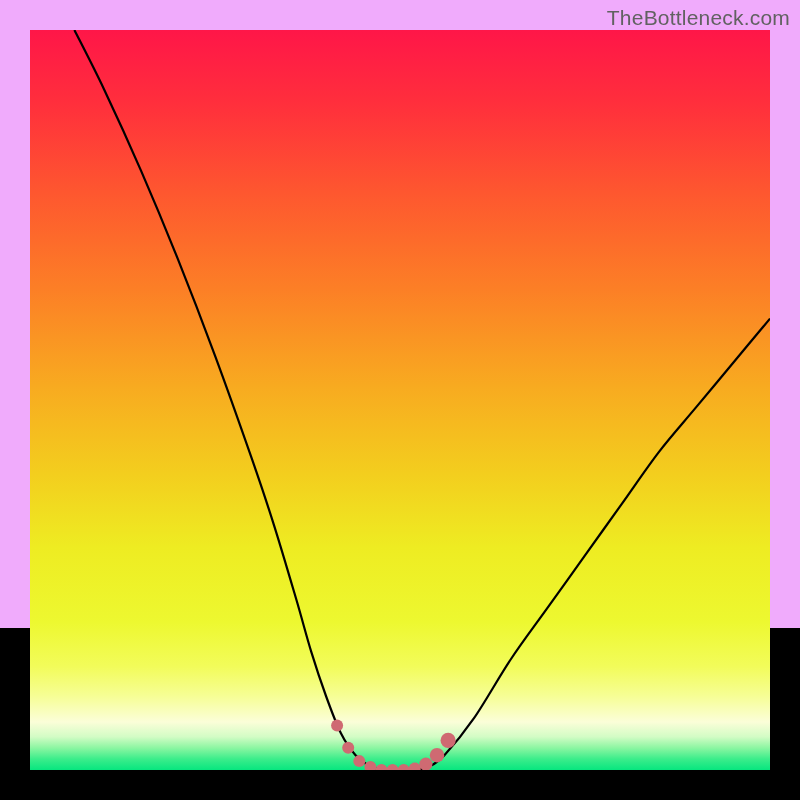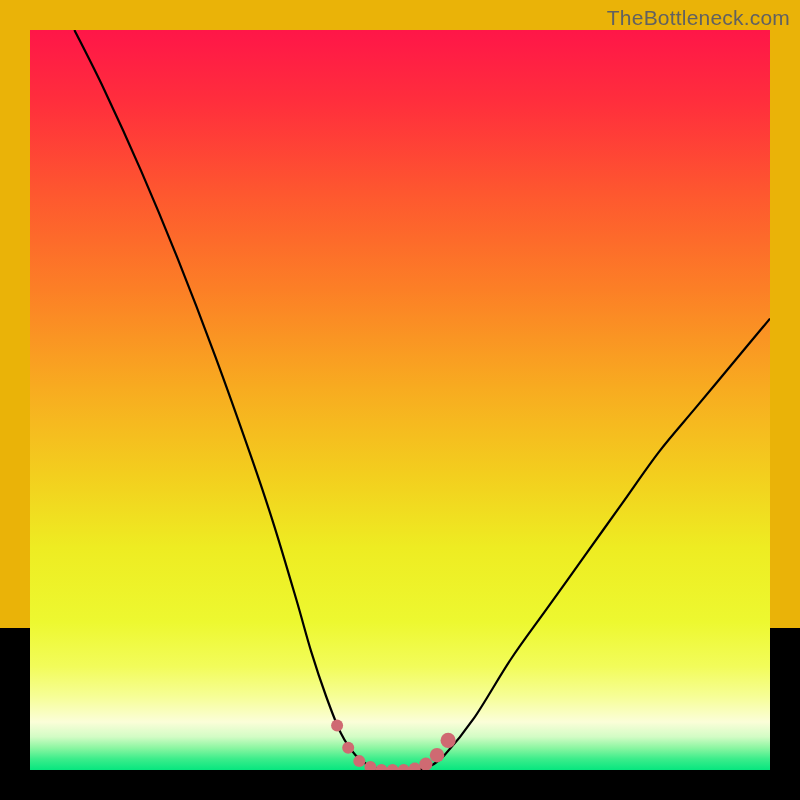--- a/index.html
+++ b/index.html
@@ -1,17 +1,17 @@
 <!DOCTYPE html>
 <html><head>
 <meta charset="utf-8">
 <style>
   * { margin: 0; padding: 0; box-sizing: border-box; }
   body { background: #000; width: 800px; height: 800px; position: relative; font-family: Arial, sans-serif; }
-  .container { width: 800px; height: 628px; position: relative; background: #eab308; }
+  .container { width: 800px; height: 628px; position: relative; background: #f0abfc; }
   .chart-area { position: absolute; left: 30px; top: 30px; width: 740px; height: 740px; }
   .gradient-bg { position: absolute; left: 0; top: 0; width: 100%; height: 100%; }
   .watermark { position: absolute; top: 6px; right: 10px; color: #616161; font-size: 21px; font-weight: normal; letter-spacing: 0.2px; z-index: 10; }
   .curve-layer { position: absolute; left: 0; top: 0; width: 100%; height: 100%; z-index: 5; }
 </style>
 </head>
 <body>
 <div class="container">
   <div class="watermark">TheBottleneck.com</div>
   <div class="chart-area">

